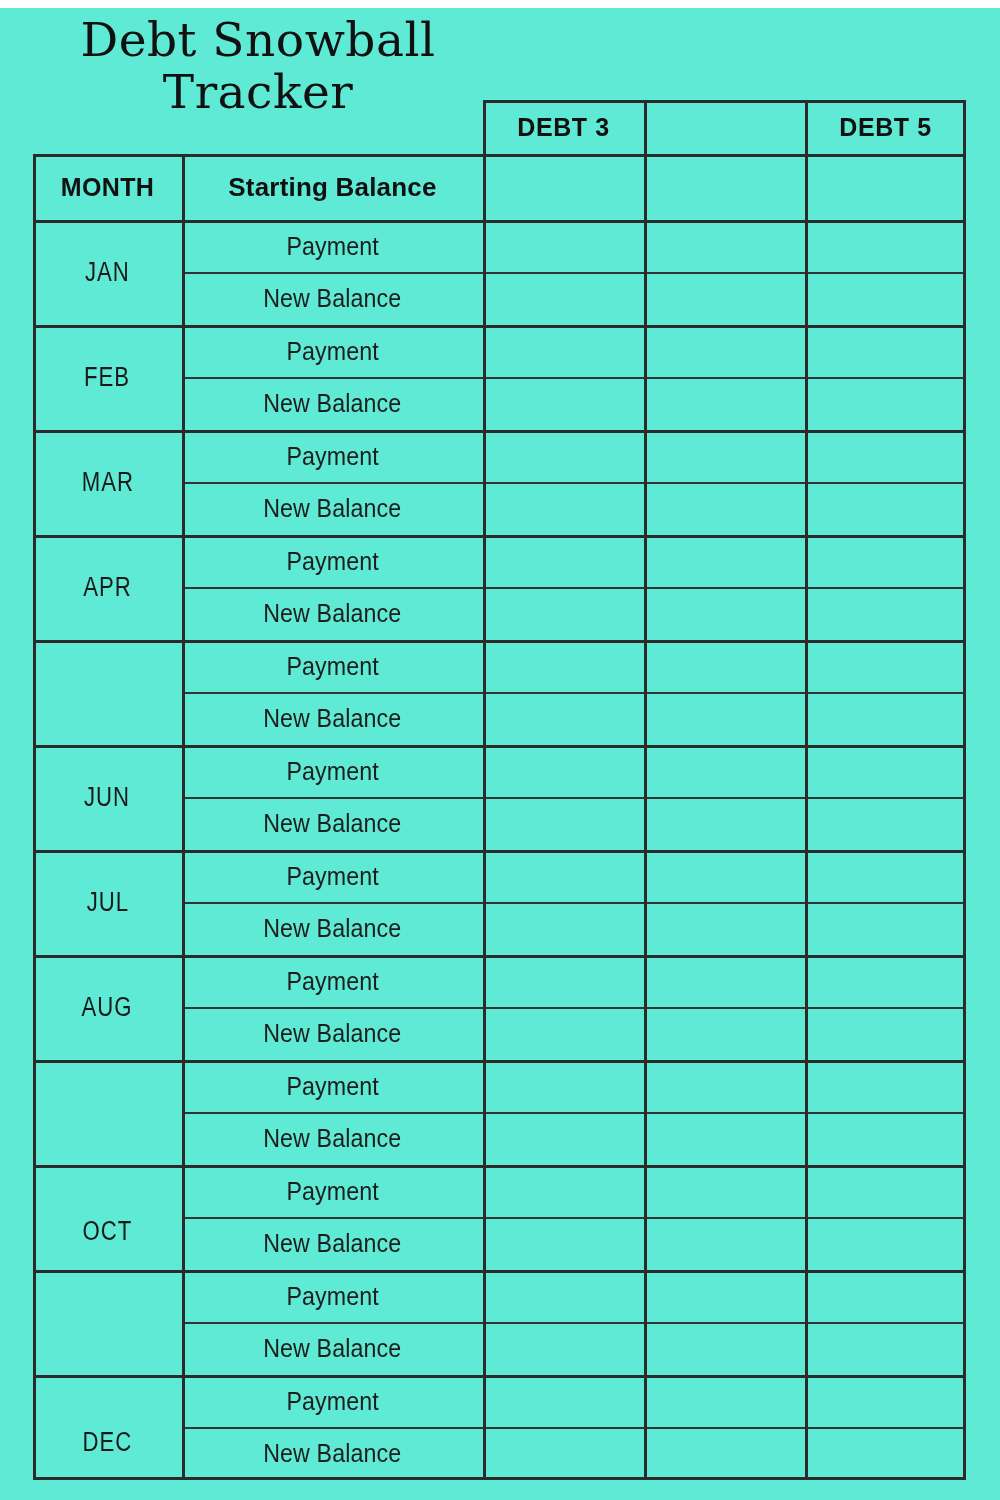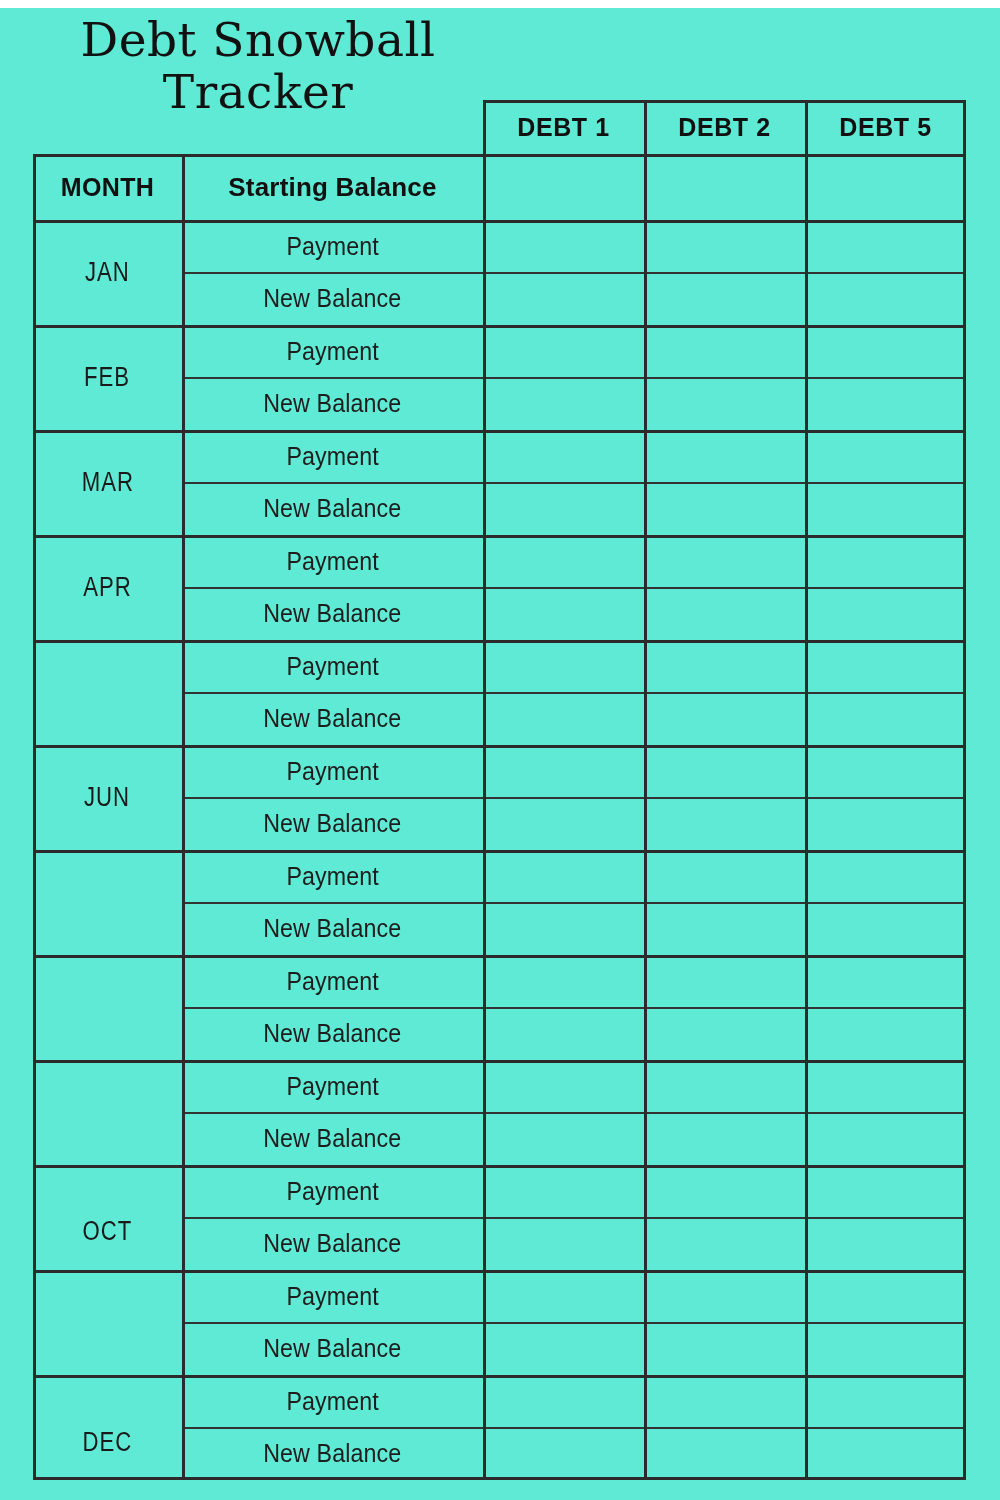--- a/index.html
+++ b/index.html
@@ -128,24 +128,21 @@
 <div id="page">
 
   <div id="title-block">
     <span class="title-line l1">Debt Snowball</span>
     <span class="title-line l2">Tracker</span>
   </div>
 
   <div id="grid" style="height: 1380px;">
       <div class="lineH" style="left: 450px; top: 0px; width: 483px;"></div>
       <div class="cell" style="left: 450px; top: 0px; width: 161px; height: 54px;">
-        <span class="debt-head">DEBT 1</span>
-      </div>
-      <div class="cell" style="left: 611px; top: 0px; width: 161px; height: 54px;">
-        <span class="debt-head">DEBT 2</span>
+        <span class="debt-head">DEBT 3</span>
       </div>
       <div class="cell" style="left: 772px; top: 0px; width: 161px; height: 54px;">
         <span class="debt-head">DEBT 5</span>
       </div>
       <div class="lineH" style="left: 0px; top: 54px; width: 933px;"></div>
       <div class="cell" style="left: 0px; top: 54px; width: 149px; height: 66px;">
         <span class="month-head">MONTH</span>
       </div>
       <div class="cell" style="left: 149px; top: 54px; width: 301px; height: 66px;">
         <span class="startbal-head">Starting Balance</span>
@@ -246,34 +243,40 @@
         <span class="row-label">New Balance</span>
       </div>
       <div class="lineH thin" style="left: 149px; top: 697px; width: 784px;"></div>
       <div class="cell" style="left: 450px; top: 645px; width: 161px; height: 52px;"></div>
       <div class="cell" style="left: 450px; top: 697px; width: 161px; height: 53px;"></div>
       <div class="cell" style="left: 611px; top: 645px; width: 161px; height: 52px;"></div>
       <div class="cell" style="left: 611px; top: 697px; width: 161px; height: 53px;"></div>
       <div class="cell" style="left: 772px; top: 645px; width: 161px; height: 52px;"></div>
       <div class="cell" style="left: 772px; top: 697px; width: 161px; height: 53px;"></div>
       <div class="lineH" style="left: 0px; top: 750px; width: 933px;"></div>
+      <div class="cell" style="left: 0px; top: 750px; width: 149px; height: 105px;">
+        <span class="month-label">JUL</span>
+      </div>
       <div class="cell" style="left: 149px; top: 750px; width: 301px; height: 52px;">
         <span class="row-label">Payment</span>
       </div>
       <div class="cell" style="left: 149px; top: 802px; width: 301px; height: 53px;">
         <span class="row-label">New Balance</span>
       </div>
       <div class="lineH thin" style="left: 149px; top: 802px; width: 784px;"></div>
       <div class="cell" style="left: 450px; top: 750px; width: 161px; height: 52px;"></div>
       <div class="cell" style="left: 450px; top: 802px; width: 161px; height: 53px;"></div>
       <div class="cell" style="left: 611px; top: 750px; width: 161px; height: 52px;"></div>
       <div class="cell" style="left: 611px; top: 802px; width: 161px; height: 53px;"></div>
       <div class="cell" style="left: 772px; top: 750px; width: 161px; height: 52px;"></div>
       <div class="cell" style="left: 772px; top: 802px; width: 161px; height: 53px;"></div>
       <div class="lineH" style="left: 0px; top: 855px; width: 933px;"></div>
+      <div class="cell" style="left: 0px; top: 855px; width: 149px; height: 105px;">
+        <span class="month-label">AUG</span>
+      </div>
       <div class="cell" style="left: 149px; top: 855px; width: 301px; height: 52px;">
         <span class="row-label">Payment</span>
       </div>
       <div class="cell" style="left: 149px; top: 907px; width: 301px; height: 53px;">
         <span class="row-label">New Balance</span>
       </div>
       <div class="lineH thin" style="left: 149px; top: 907px; width: 784px;"></div>
       <div class="cell" style="left: 450px; top: 855px; width: 161px; height: 52px;"></div>
       <div class="cell" style="left: 450px; top: 907px; width: 161px; height: 53px;"></div>
       <div class="cell" style="left: 611px; top: 855px; width: 161px; height: 52px;"></div>

